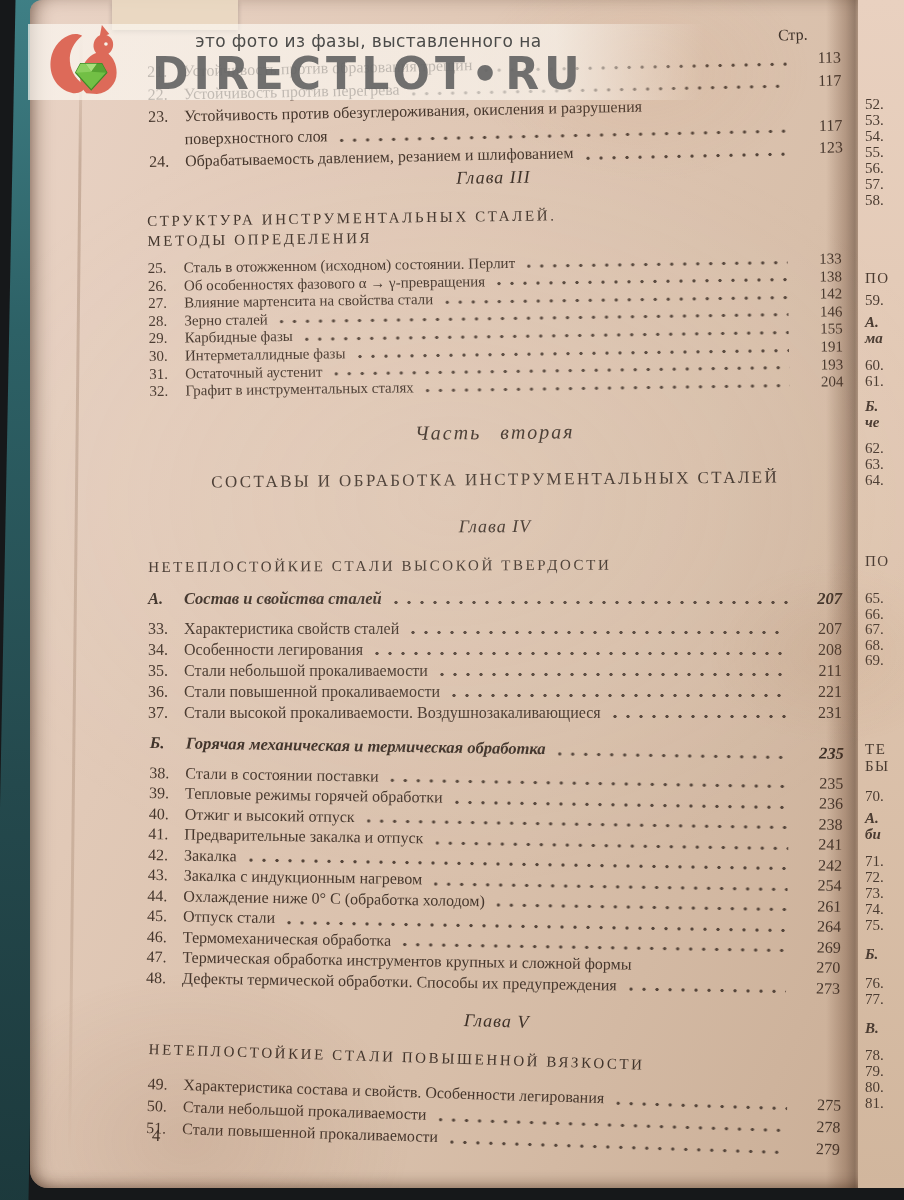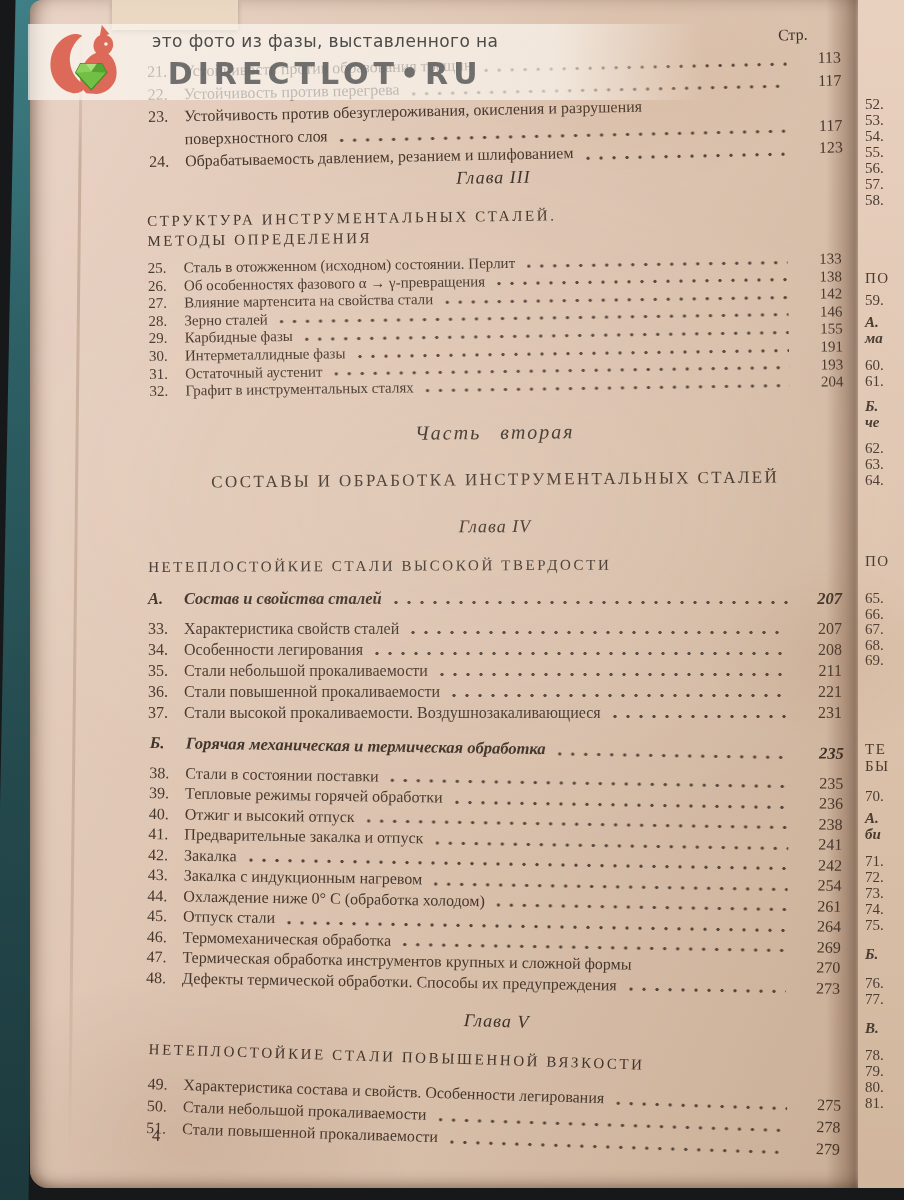--- a/index.html
+++ b/index.html
@@ -62,21 +62,21 @@
   .pg{flex:none;width:44px;margin-left:auto;text-align:right;}
   .paper-slip{position:absolute;left:112px;top:0;width:126px;height:30px;background:#ebdac3;
     opacity:.88;box-shadow:0 2px 5px rgba(0,0,0,.25);}
   .watermark{position:absolute;left:28px;top:24px;width:676px;height:76px;z-index:5;
     display:flex;align-items:center;
     background:linear-gradient(to right,rgba(252,249,243,.68) 0%,rgba(252,249,243,.66) 78%,rgba(252,249,243,0) 100%);}
   .wm-logo{flex:none;margin-left:12px;overflow:visible;}
   .wm-text{display:flex;flex-direction:column;align-items:center;margin-left:26px;
     font-family:"DejaVu Sans","Liberation Sans",sans-serif;}
   .wm-caption{font-size:17px;color:#4b4b49;letter-spacing:.4px;}
-  .wm-brand{font-weight:bold;font-size:30px;line-height:40px;color:rgba(98,98,98,.9);
+  .wm-brand{font-weight:bold;font-size:44px;line-height:40px;color:rgba(98,98,98,.9);
     letter-spacing:5px;margin-top:3px;}
   .wm-dot{margin:0 1px;}
 </style>
 </head>
 <body>
 
 <div class="photo">
   <div class="cover-strip"></div>
 
   <div class="page">

